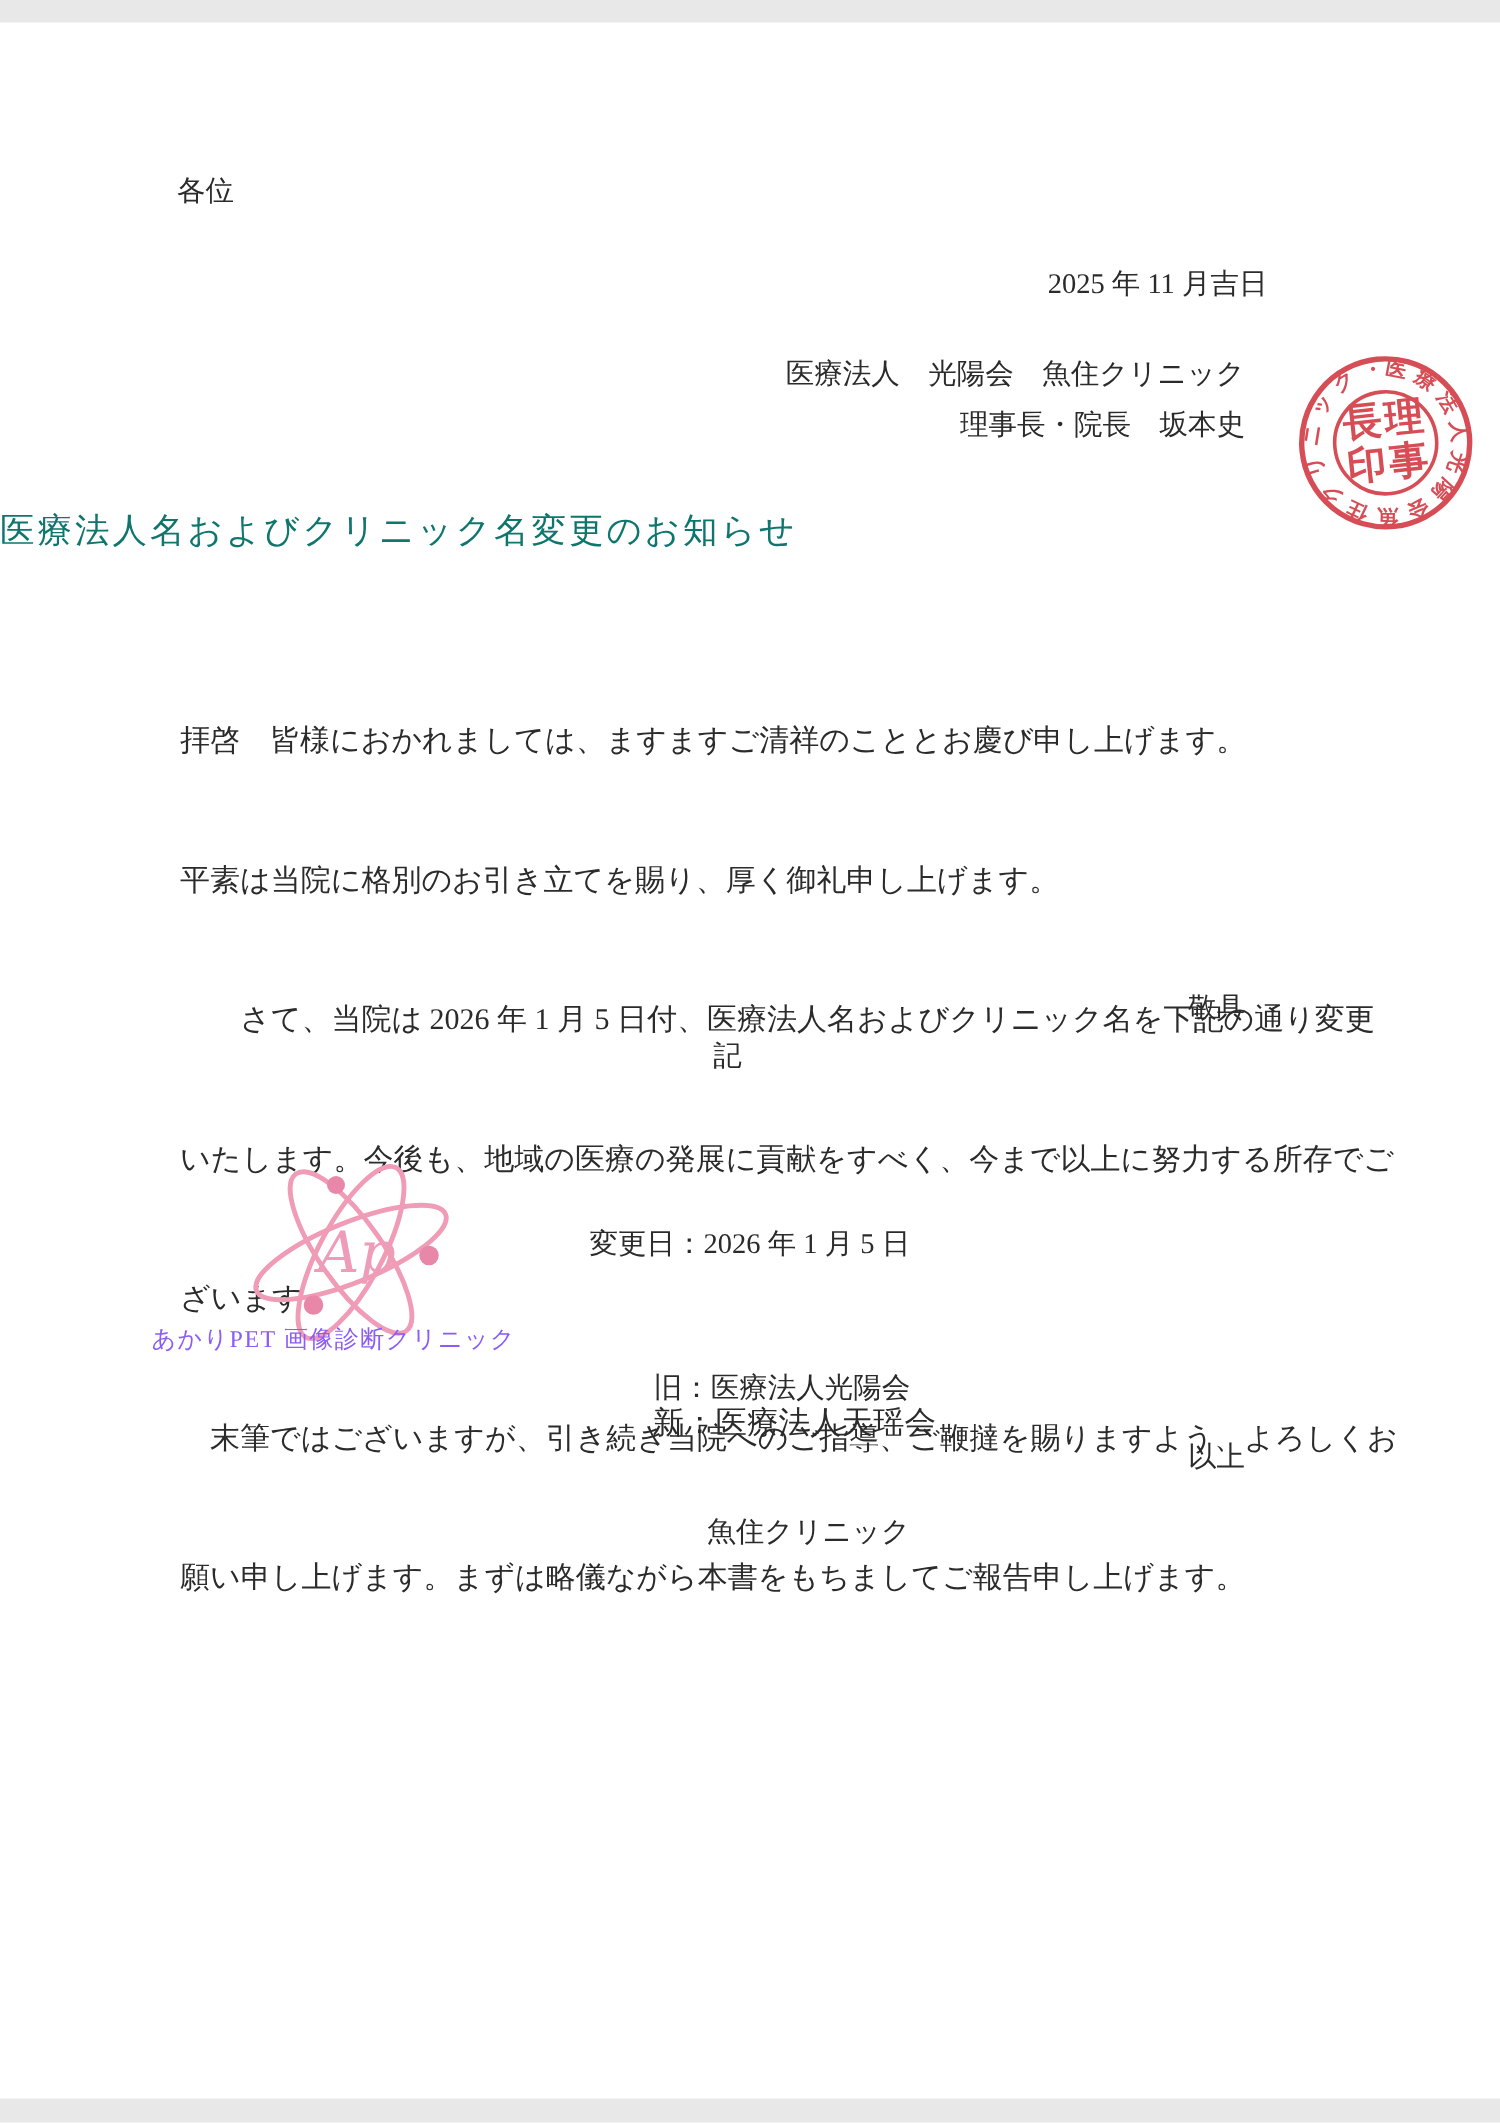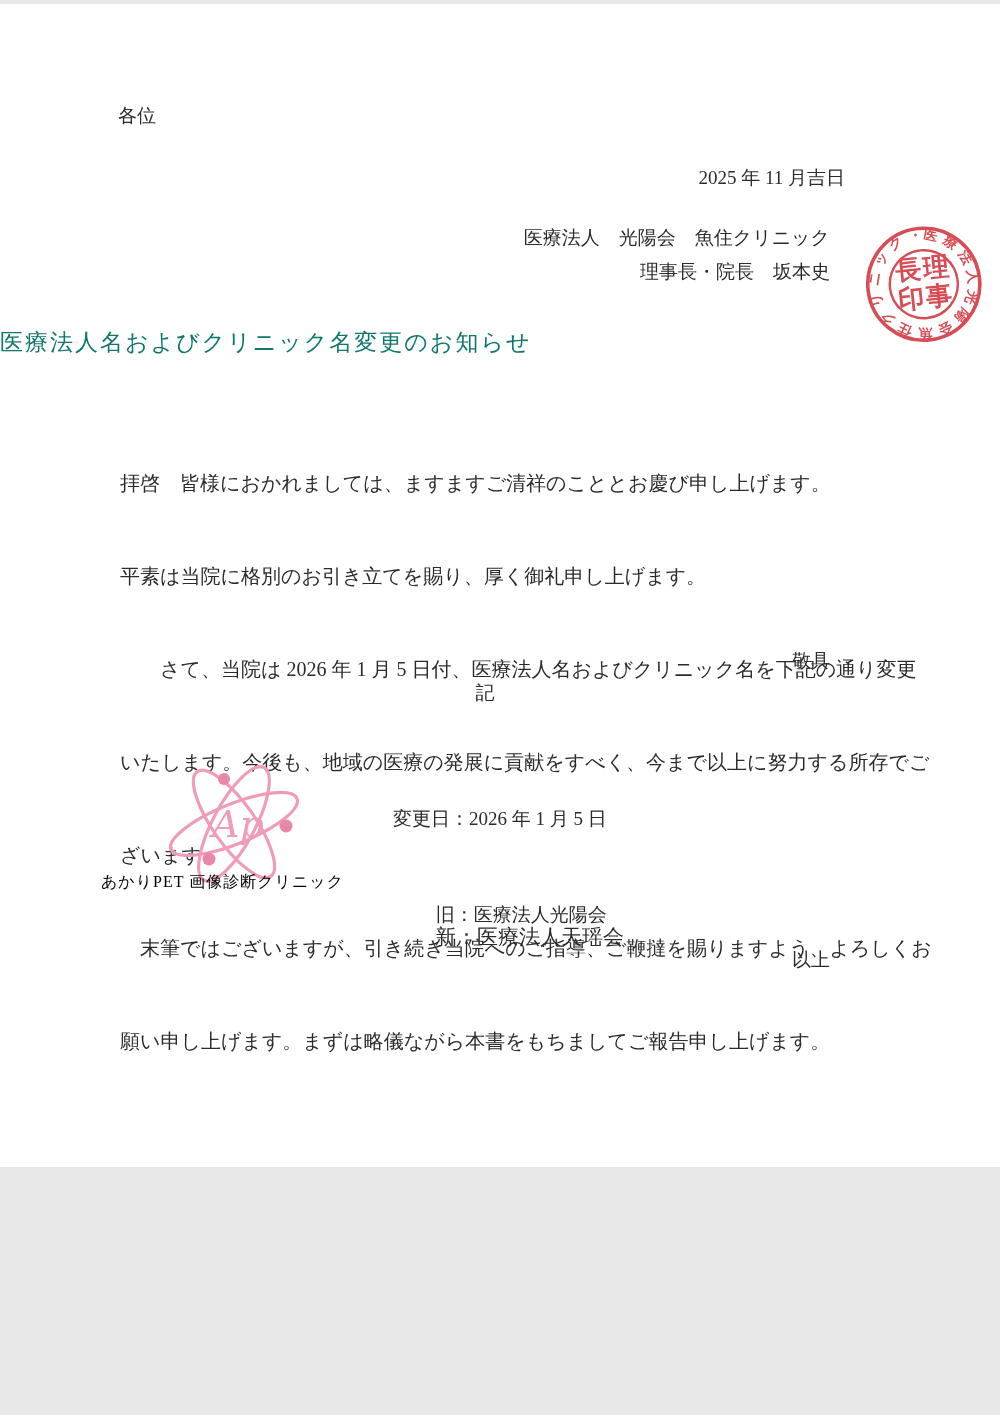--- a/index.html
+++ b/index.html
@@ -1,19 +1,19 @@
 <!DOCTYPE html>
 <html><head>
 <meta charset="utf-8">
 <style>
   html,body{margin:0;padding:0;background:#e8e8e8;}
   .page{
     position:relative;
-    width:1000px;height:1163px;
-    margin:4px auto;
+    width:1000px;height:1384px;
+    margin:15px auto;
     background:#ffffff;
     font-family:"Liberation Serif","DejaVu Serif",serif;
     color:#2b2b2b;
     overflow:hidden;
   }
   .abs{position:absolute;white-space:pre;}
   .fs19{font-size:19px;}
   .recipient{left:118px;top:99px;}
   .date-line{right:155px;top:161px;}
   .sender-org{right:170px;top:221px;}
@@ -31,21 +31,21 @@
   .details-top{left:393px;top:735px;line-height:32px;font-size:19px;}
   .details-bottom{left:393px;top:853px;line-height:32px;font-size:21px;}
   .details-top div,.details-bottom div{white-space:pre;text-align:right;}
   .end-marker{right:170px;top:943px;}
   .seal-wrap{left:844px;top:202px;width:124px;height:124px;opacity:.93;transform:rotate(-6deg);}
   .logo-wrap{left:130px;top:738px;width:176px;height:136px;}
   .logo-caption{
     left:100px;top:868px;width:245px;
     text-align:center;
     font-size:16px;letter-spacing:1px;
-    color:#000000;
+    color:#8b5cf6;
     font-family:"Liberation Serif","DejaVu Serif",serif;
   }
 </style>
 </head>
 <body>
 
 <div class="page">
 
   <div class="abs fs19 recipient">各位</div>
 
@@ -102,20 +102,21 @@
         <circle cx="63" cy="99" r="6.5"></circle>
       </g>
       <text x="92" y="77" text-anchor="middle" font-size="38" font-style="italic" fill="#ee9cb8" font-family="'DejaVu Serif','Liberation Serif',serif">Ap</text>
     </svg>
   </div>
   <div class="abs logo-caption">あかりPET 画像診断クリニック</div>
 
   <div class="abs details-top">
     <div>変更日：2026 年 1 月 5 日</div>
     <div>　　旧：医療法人光陽会</div>
+    <div>　　　　魚住クリニック</div>
   </div>
   <div class="abs details-bottom">
     <div>　　新：医療法人天瑶会</div>
   </div>
 
   <div class="abs fs19 end-marker">以上</div>
 
 </div>
 
 </body></html>

